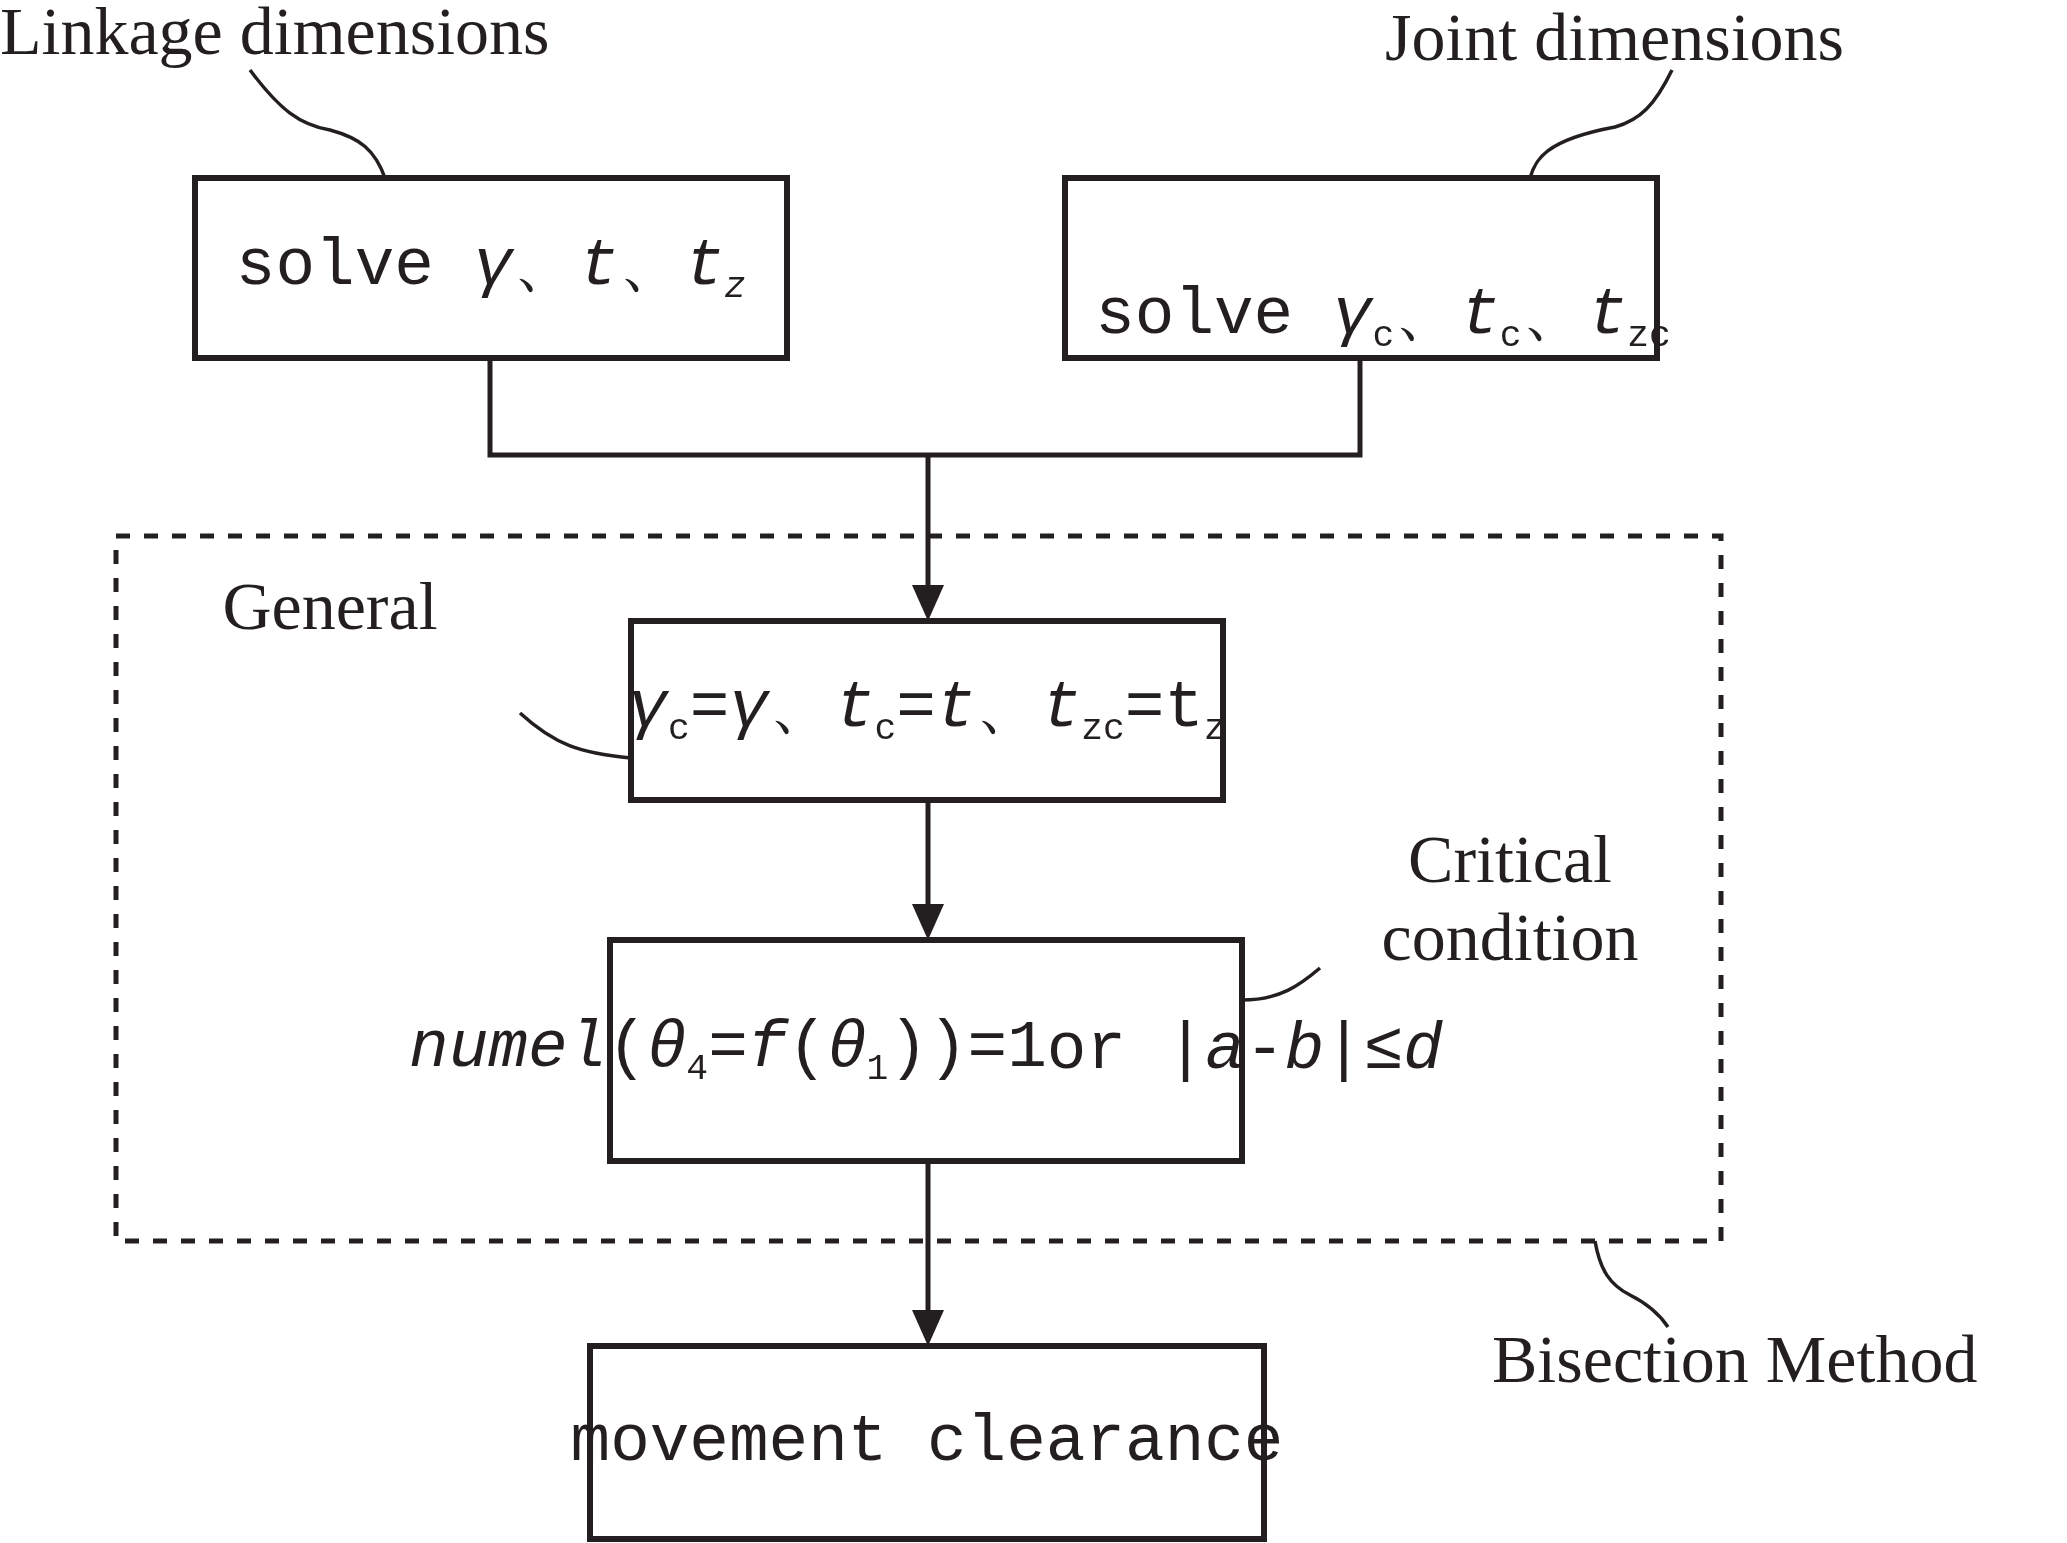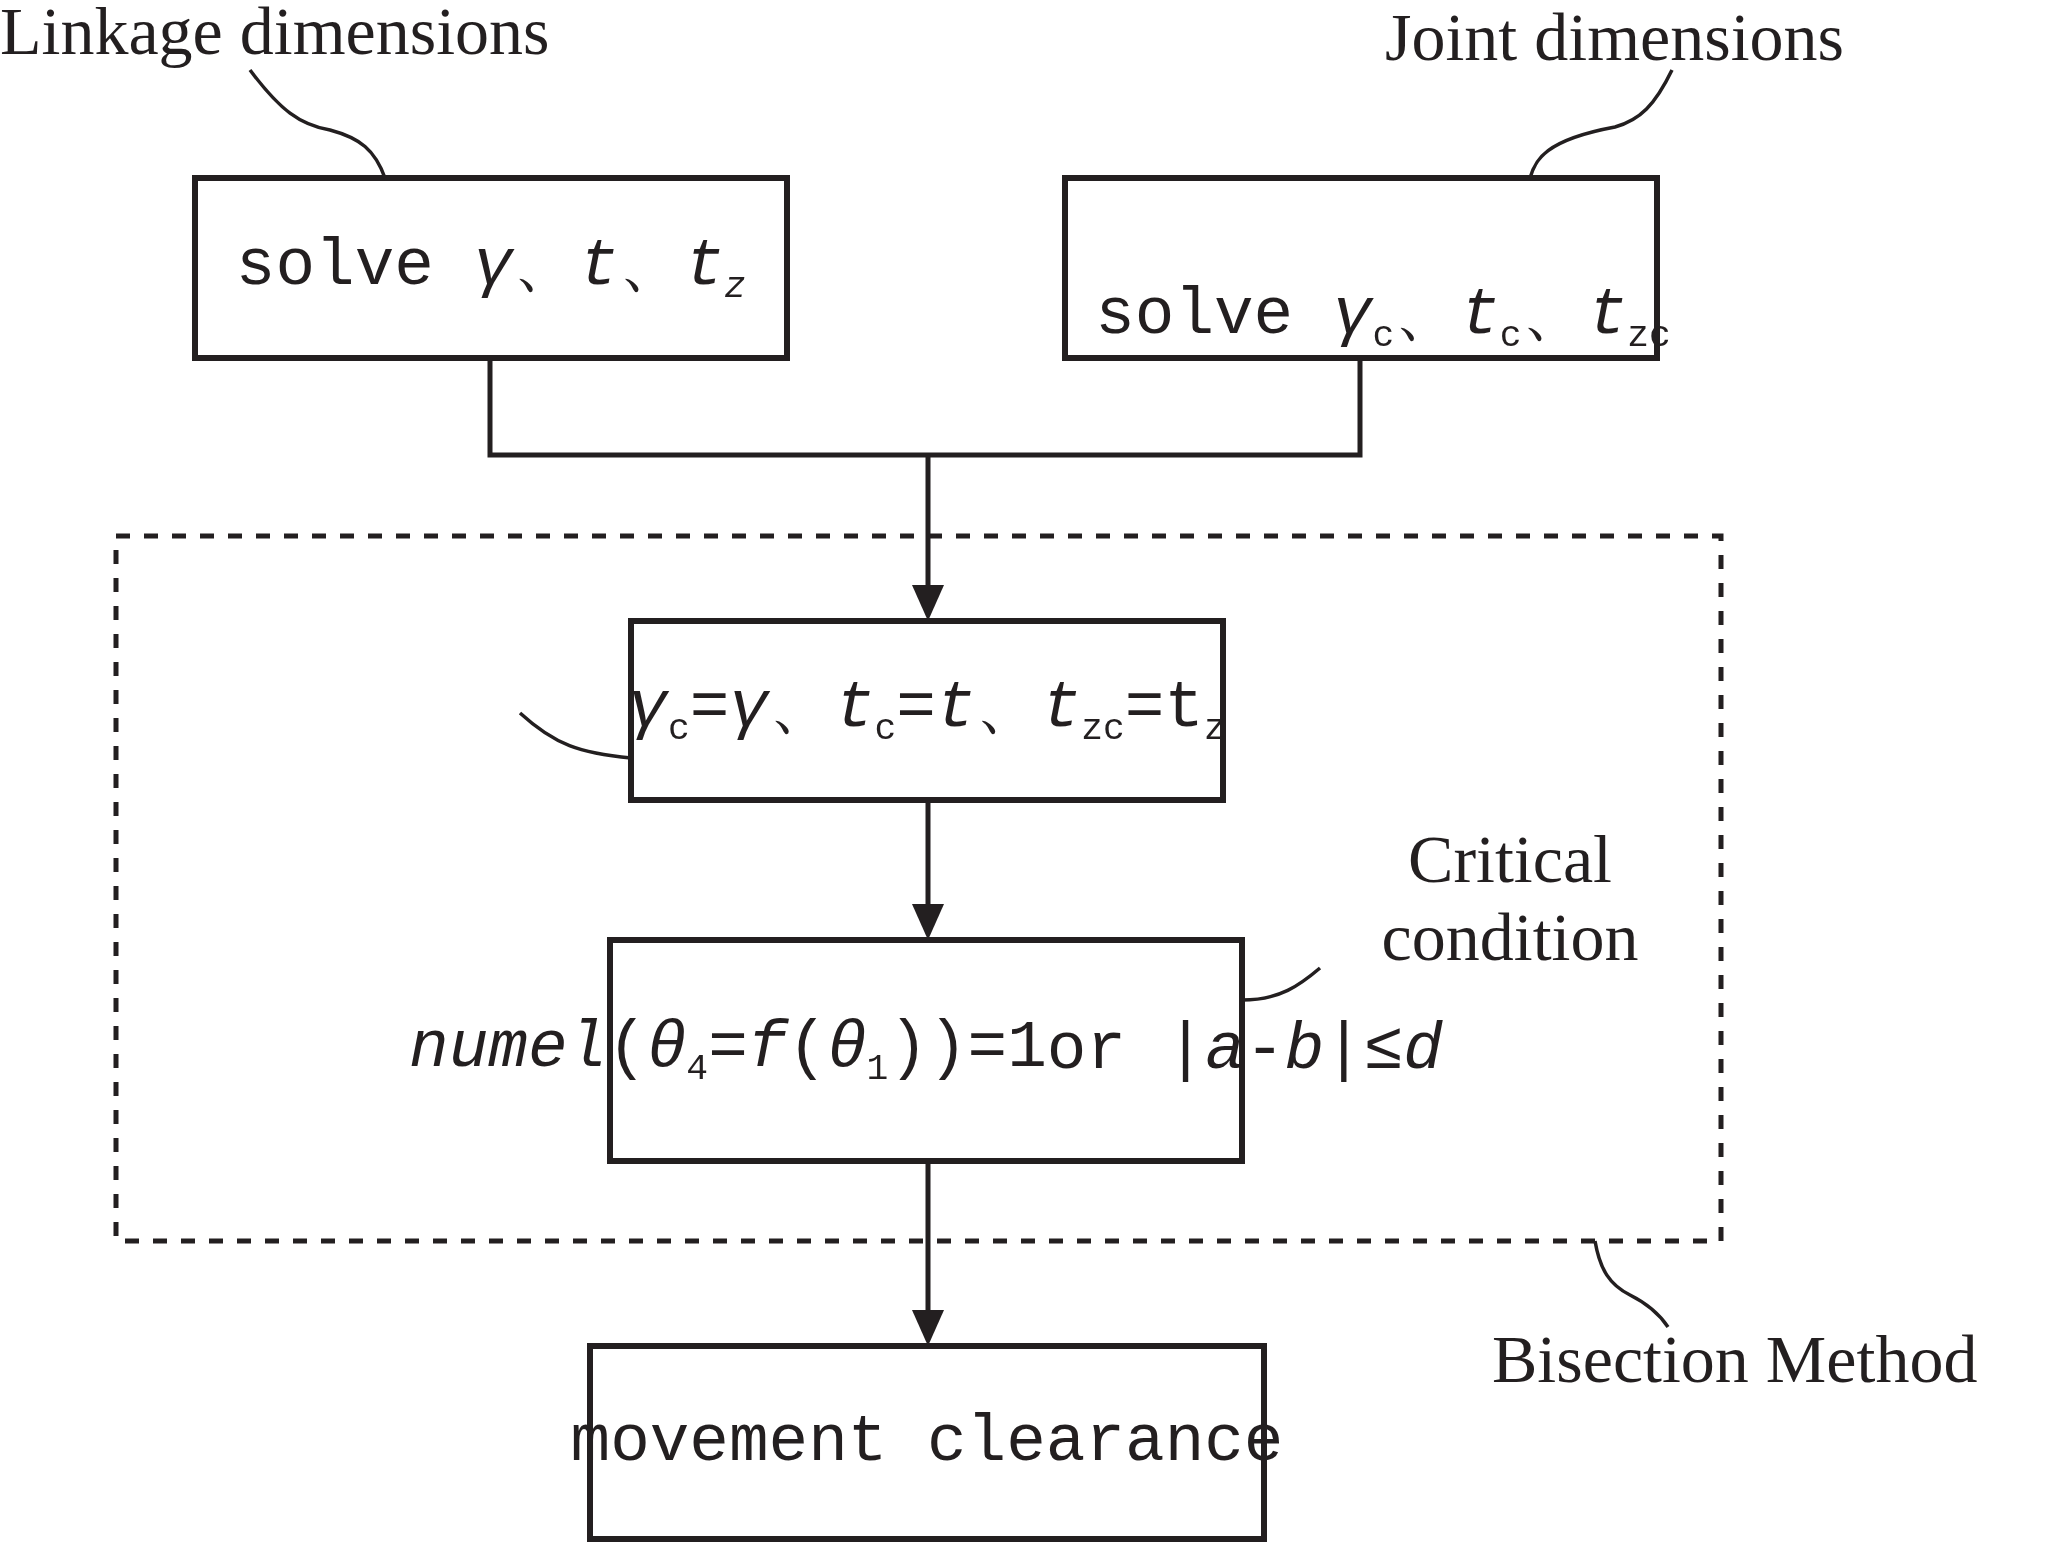--- a/index.html
+++ b/index.html
@@ -47,20 +47,21 @@
   <path d="M 1672,70 C 1655,105 1640,120 1615,127 C 1545,140 1535,160 1530,178" class="leader"></path>
   <path d="M 520,713 C 555,745 580,753 631,758" class="leader"></path>
   <path d="M 1242,1000 C 1280,1000 1300,985 1320,968" class="leader"></path>
   <path d="M 1595,1241 C 1600,1270 1610,1285 1630,1295 C 1650,1305 1660,1315 1668,1327" class="leader"></path>
 </svg>
 
 <div class="label" style="left:0px; top:-8px;">Linkage dimensions</div>
 <div class="label" style="left:1385px; top:-2px;">Joint dimensions</div>
 
 <div class="label center" style="left:150px; top:567px; width:360px;">
+  <div>General</div>
 </div>
 
 <div class="label center" style="left:1335px; top:820px; width:350px;">
   <div>Critical</div>
   <div>condition</div>
 </div>
 
 <div class="label" style="left:1492px; top:1320px;">Bisection Method</div>
 
 <div class="boxtext" style="left:195px; top:178px; width:592px; height:180px;">

